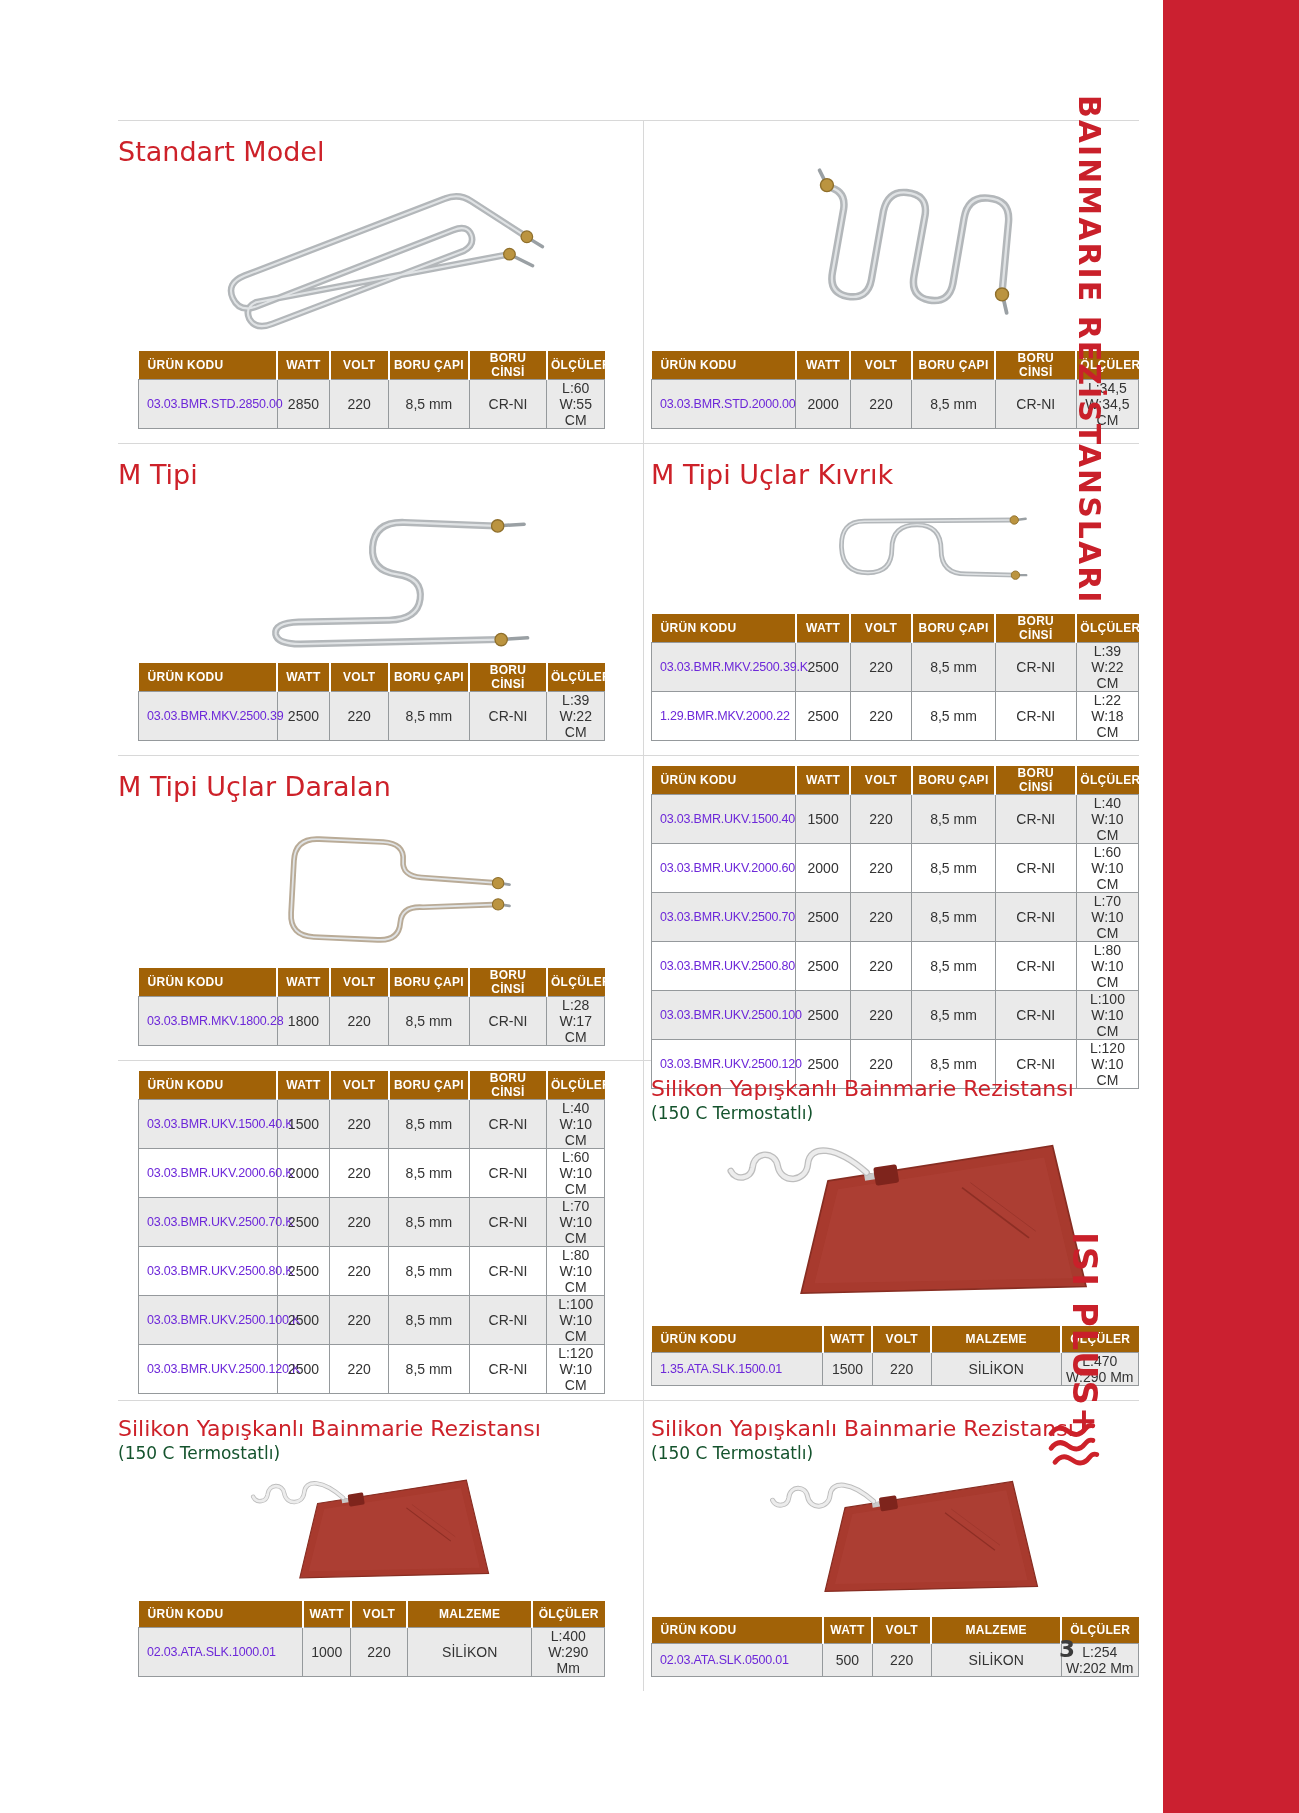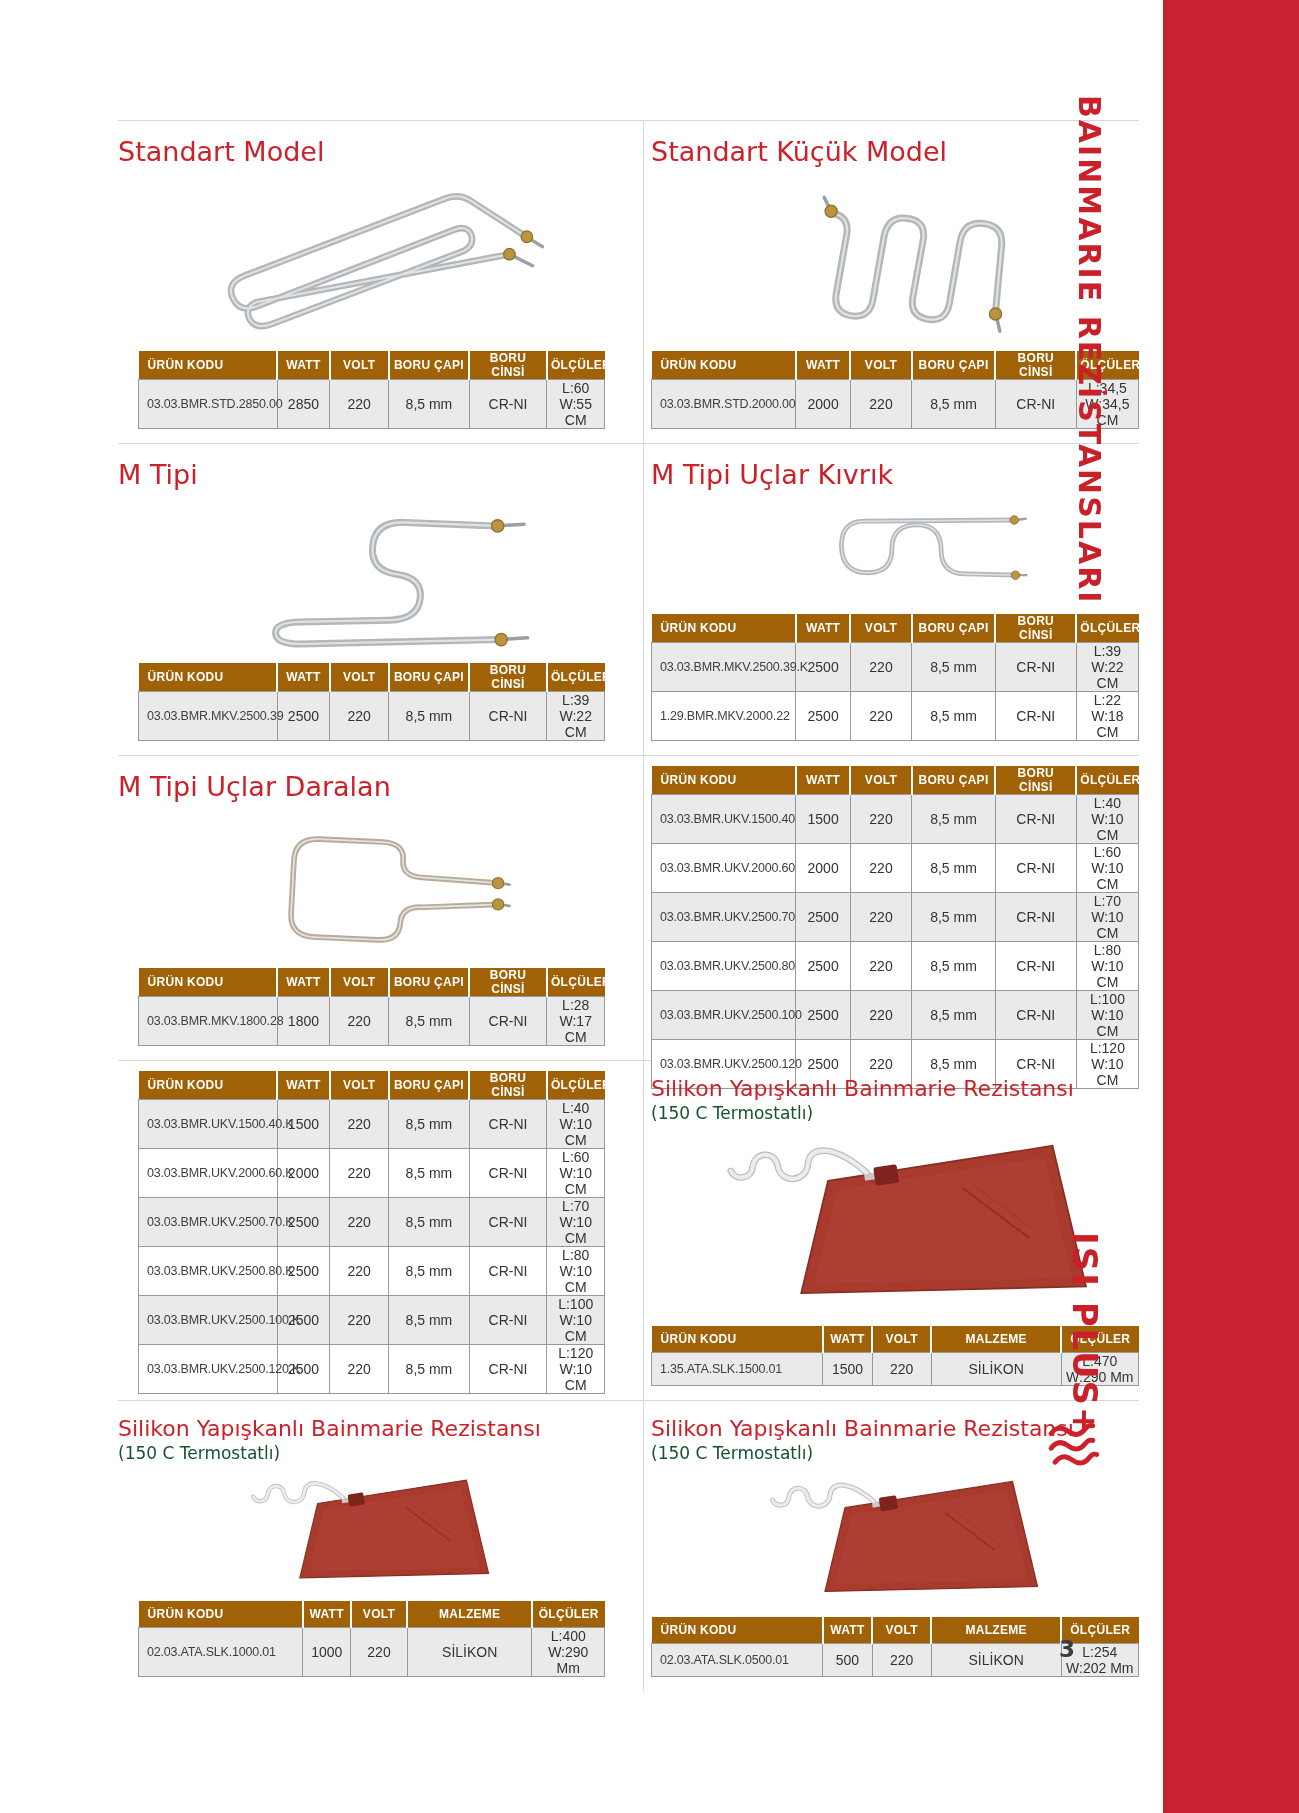--- a/index.html
+++ b/index.html
@@ -45,21 +45,21 @@
     background:#a16207;color:#ffffff;font-weight:700;font-size:12px;
     letter-spacing:.3px;height:26px;padding:0 3px;text-align:center;
     border:none;border-right:2px solid #ffffff;
   }
   .spec-table th:first-child{text-align:left;padding-left:9px;}
   .spec-table th:last-child{border-right:none;}
   .spec-table td{
     border:1px solid #95999c;height:27px;padding:0 3px;text-align:center;
     font-size:14px;color:#333333;background:#ffffff;
   }
-  .spec-table td.code{text-align:left;padding-left:8px;font-size:12.5px;letter-spacing:-0.2px;color:#404040;}
+  .spec-table td.code{text-align:left;padding-left:8px;font-size:12.5px;letter-spacing:-0.2px;color:#6d28d9;}
   .spec-table tbody tr:nth-child(odd) td{background:#eaeaea;}
   .t-heating th:nth-child(1){width:27%;}
   .t-heating th:nth-child(2){width:9.5%;}
   .t-heating th:nth-child(3){width:11%;}
   .t-heating th:nth-child(4){width:15.5%;}
   .t-heating th:nth-child(5){width:15%;}
   .t-silicone th:nth-child(1){width:32.5%;}
   .t-silicone th:nth-child(2){width:8.5%;}
   .t-silicone th:nth-child(3){width:10.5%;}
   .t-silicone th:nth-child(4){width:25%;}
@@ -124,21 +124,20 @@
             <td>2850</td>
             <td>220</td>
             <td>8,5 mm</td>
             <td>CR-NI</td>
             <td>L:60 W:55 CM</td>
           </tr>
         </tbody>
     </table>
   </section>
     <section class="cell col-right">
-    <h2 class="section-title">Standart Küçük Model</h2>
 
     <div class="image-wrap">
   <svg width="315" height="190" viewBox="0 0 340 200">
     <path class="tube" d="M285 160 L292 84 Q294 60 270 58 Q248 56 244 80 L232 150 Q228 172 206 168 Q186 164 190 142 L202 76 Q205 54 182 52 Q162 50 157 72 L144 146 Q140 168 118 164 Q98 160 102 138 L114 70 Q117 50 97 46"></path>
     <path class="tube-hi" d="M285 160 L292 84 Q294 60 270 58 Q248 56 244 80 L232 150 Q228 172 206 168 Q186 164 190 142 L202 76 Q205 54 182 52 Q162 50 157 72 L144 146 Q140 168 118 164 Q98 160 102 138 L114 70 Q117 50 97 46"></path>
     <g>
       <line class="pin" x1="285" y1="160" x2="290" y2="182"></line>
             <circle class="nut" cx="285" cy="162" r="7"></circle>
       <line class="pin" x1="97" y1="46" x2="88" y2="28"></line>
             <circle class="nut" cx="96" cy="44" r="7"></circle>

